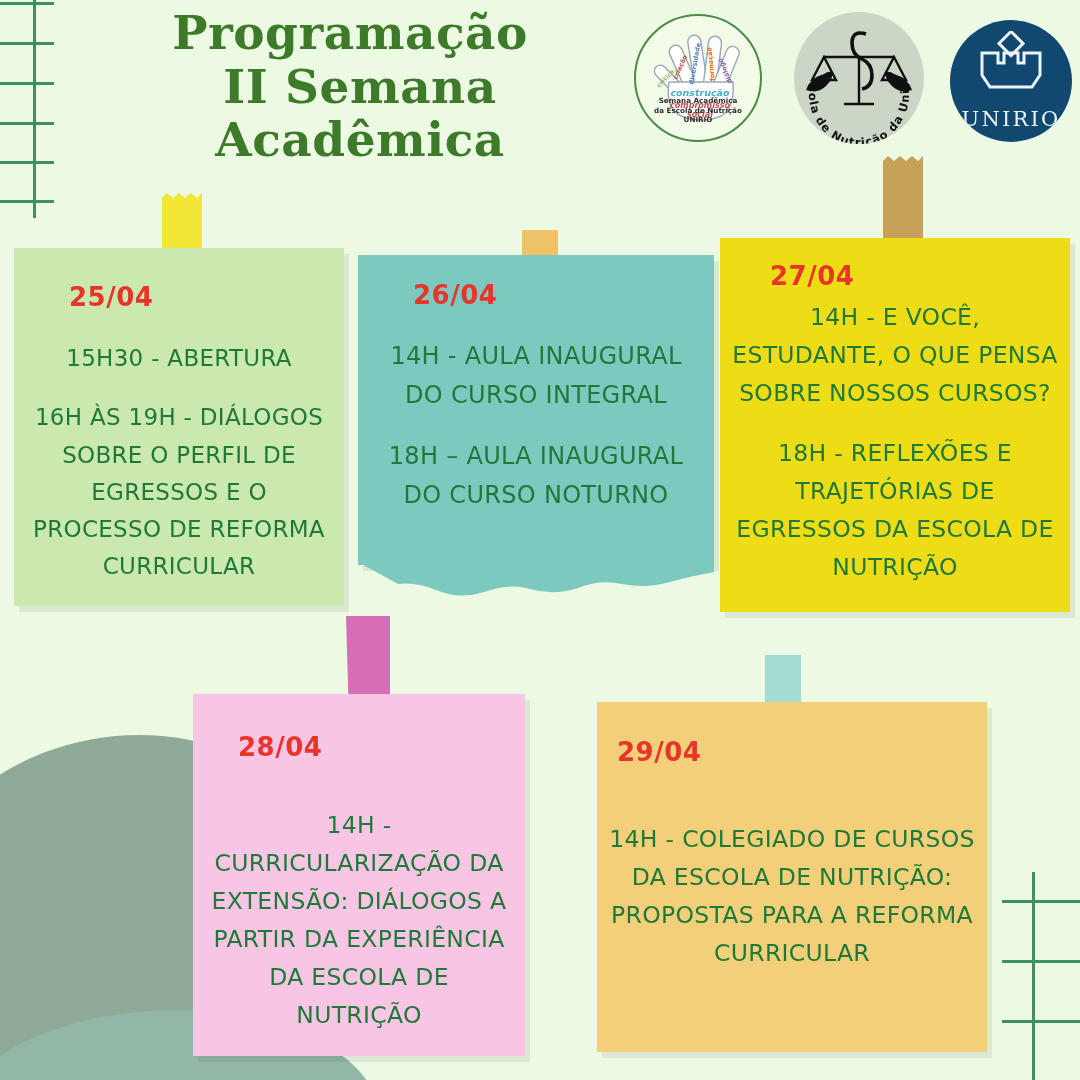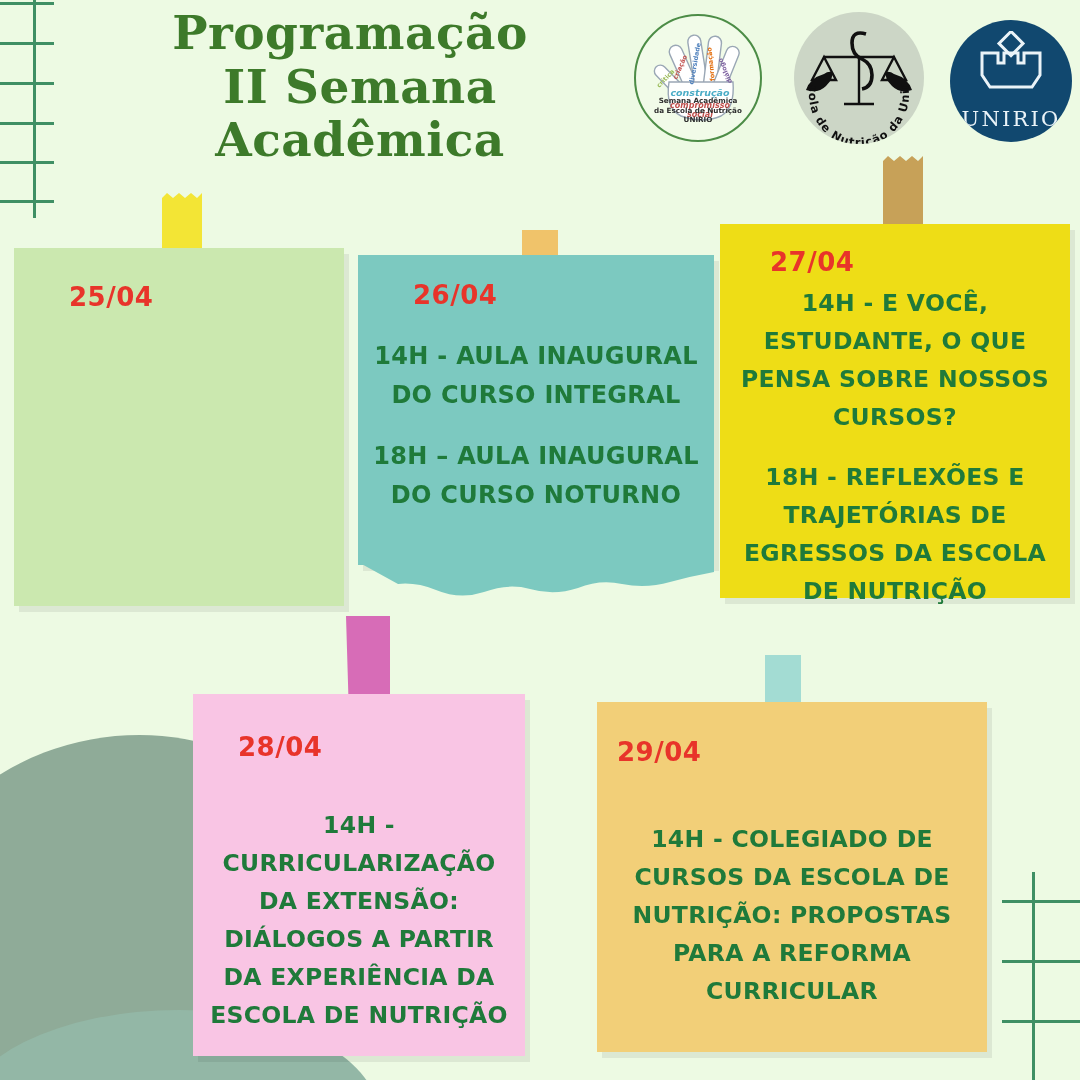--- a/index.html
+++ b/index.html
@@ -98,41 +98,41 @@
     letter-spacing:.5px;
   }
   .note .body{
     position:absolute;
     left:0;right:0;
     color:#1f7a3a;
     font-size:25px;
     line-height:1.62;
     text-align:center;
     font-family:"DejaVu Sans", sans-serif;
-    font-weight:bold;
+    font-weight:normal;
     letter-spacing:.3px;
     padding:0 12px;
     box-sizing:border-box;
   }
   .note .body .blk{margin-bottom:22px;}
   .note .body .blk:last-child{margin-bottom:0;}
 
   
   #note-1{left:14px;top:248px;width:330px;height:358px;background:#cbe8af;}
   #note-1 .date{left:55px;top:34px;}
   #note-1 .body{top:92px;font-size:23px;}
 
   #note-2{left:358px;top:255px;width:356px;height:310px;background:#7cc9c0;}
   #note-2 .date{left:55px;top:25px;}
   #note-2 .body{top:82px;font-size:24px;}
   #note-2 .torn{
     position:absolute;left:0;bottom:-31px;width:356px;height:34px;
   }
 
-  #note-3{left:720px;top:224px;width:350px;height:374px;background:#eedd16;}
+  #note-3{left:720px;top:238px;width:350px;height:374px;background:#eedd16;}
   #note-3 .date{left:50px;top:23px;}
   #note-3 .body{top:60px;font-size:23.5px;}
 
   #note-4{left:193px;top:694px;width:332px;height:362px;background:#f9c5e4;}
   #note-4 .date{left:45px;top:38px;}
   #note-4 .body{top:112px;font-size:23.5px;}
 
   #note-5{left:597px;top:702px;width:390px;height:350px;background:#f2cf78;}
   #note-5 .date{left:20px;top:35px;}
   #note-5 .body{top:118px;font-size:23.5px;text-align:center;}
@@ -263,20 +263,24 @@
   </div>
 
   <div class="tape" style="left:764px;top:654px;">
     <svg width="38" height="106" viewBox="0 0 38 106">
       <path d="M1,1 h36 v104 h-36 Z" fill="#93d5d0" fill-opacity="0.82"></path>
     </svg>
   </div>
 
   <div class="note" id="note-1">
     <div class="date">25/04</div>
+    <div class="body">
+      <div class="blk">15H30 - ABERTURA</div>
+      <div class="blk">16H ÀS 19H - DIÁLOGOS SOBRE O PERFIL DE EGRESSOS E O PROCESSO DE REFORMA CURRICULAR</div>
+    </div>
   </div>
 
   <div class="note" id="note-2">
     <div class="date">26/04</div>
     <div class="body">
       <div class="blk">14H - AULA INAUGURAL DO CURSO INTEGRAL</div>
       <div class="blk">18H – AULA INAUGURAL DO CURSO NOTURNO</div>
     </div>
     <svg class="torn" viewBox="0 0 356 34" preserveAspectRatio="none">
       <path d="M0,0 H356 V10 q-22,4 -44,10 q-24,7 -48,2 q-22,-5 -44,4 q-24,8 -48,1

